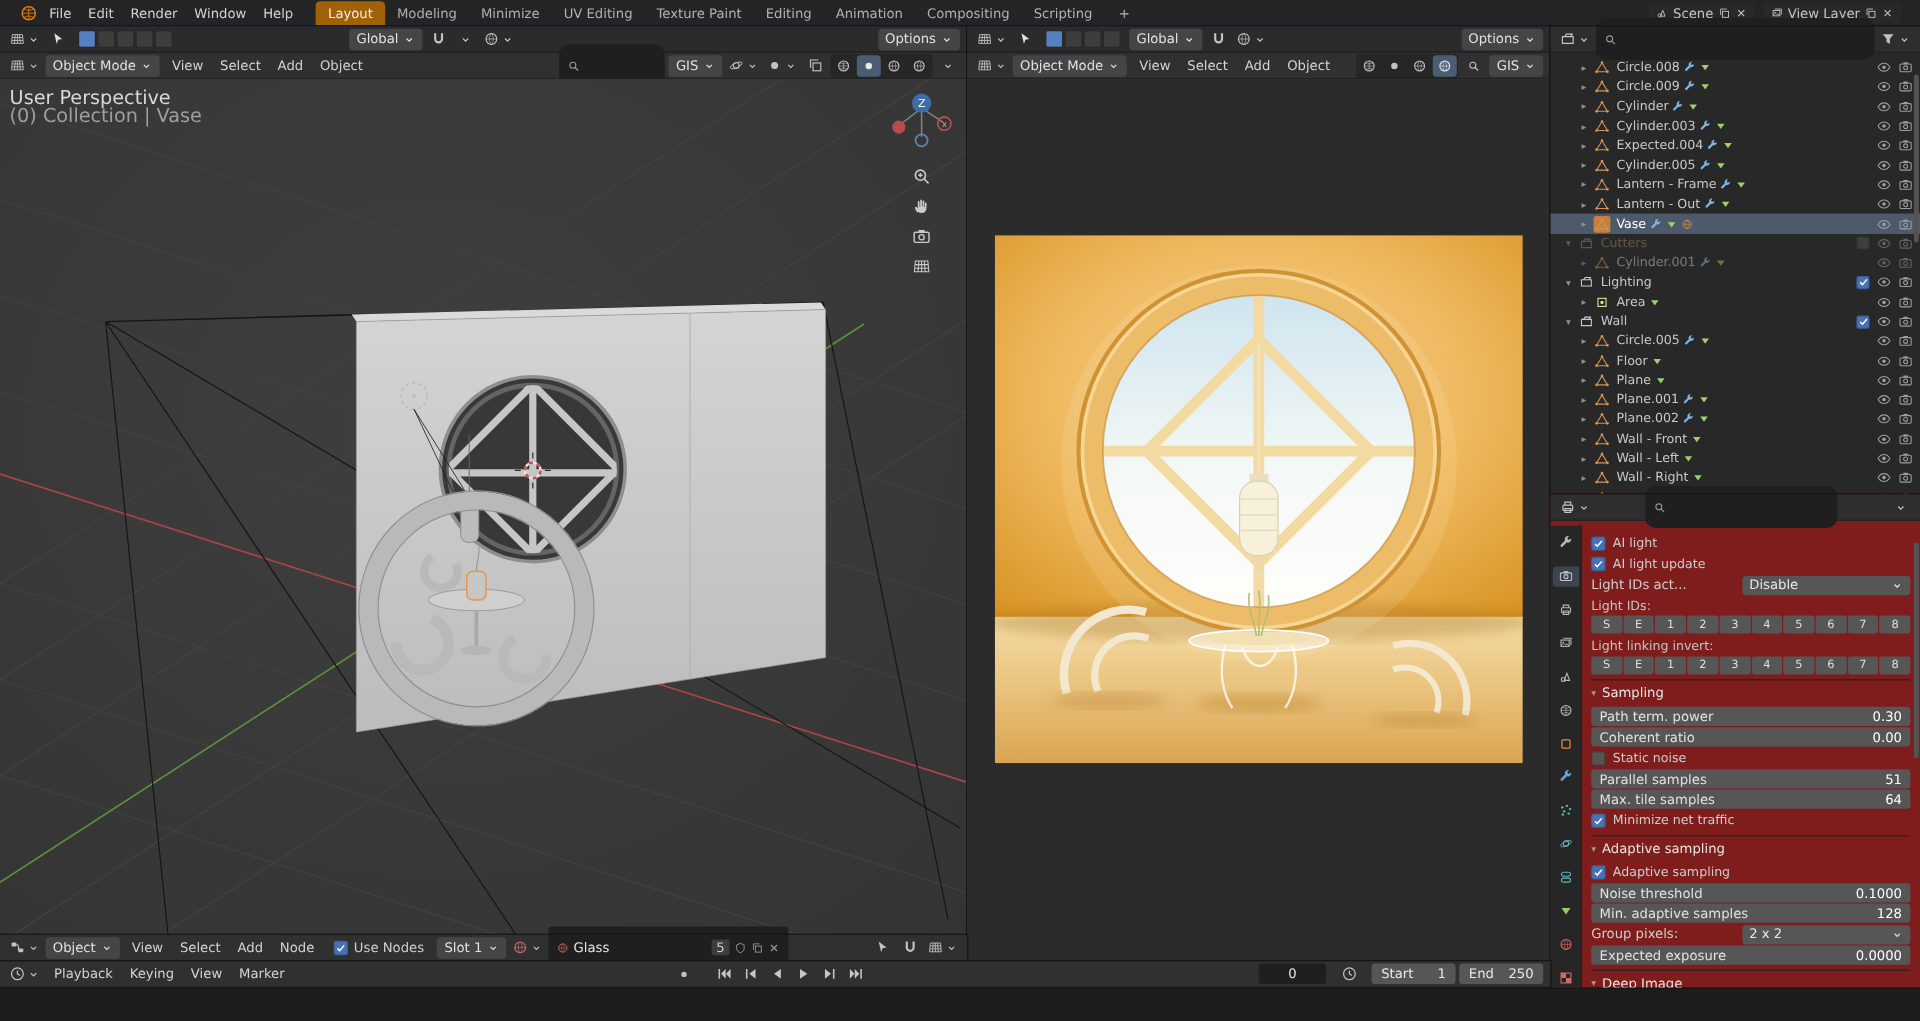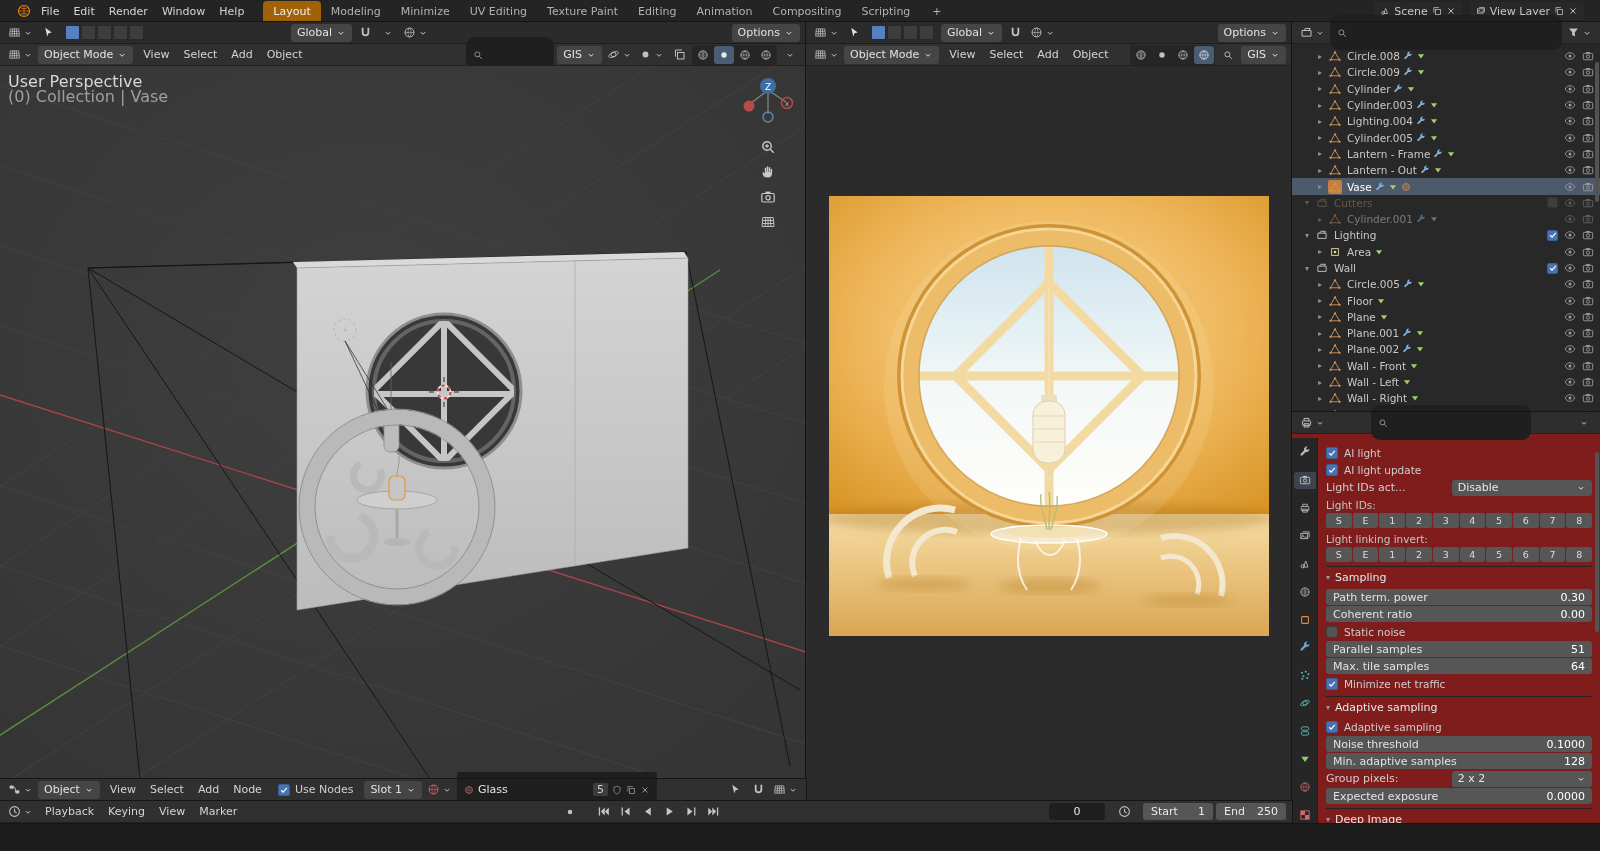--- a/index.html
+++ b/index.html
@@ -821,21 +821,21 @@
             </svg>
           </span>
         </div>
         <div class="olrow" style="padding-left: 23px;">
           <span class="arr">▸</span>
           <span class="iconbox">
             <svg class="ic12" style="color: rgb(207, 148, 86);">
               <use href="#s-mesh"></use>
             </svg>
           </span>
-          <span class="lbl">Lighting.004</span>
+          <span class="lbl">Expected.004</span>
           <svg class="ic10" style="color: rgb(127, 179, 224);">
             <use href="#s-wrench"></use>
           </svg>
           <svg class="ic10" style="color: rgb(158, 208, 107);">
             <use href="#s-trid"></use>
           </svg>
           <span class="right">
             <svg class="ic12">
               <use href="#s-eye"></use>
             </svg>

